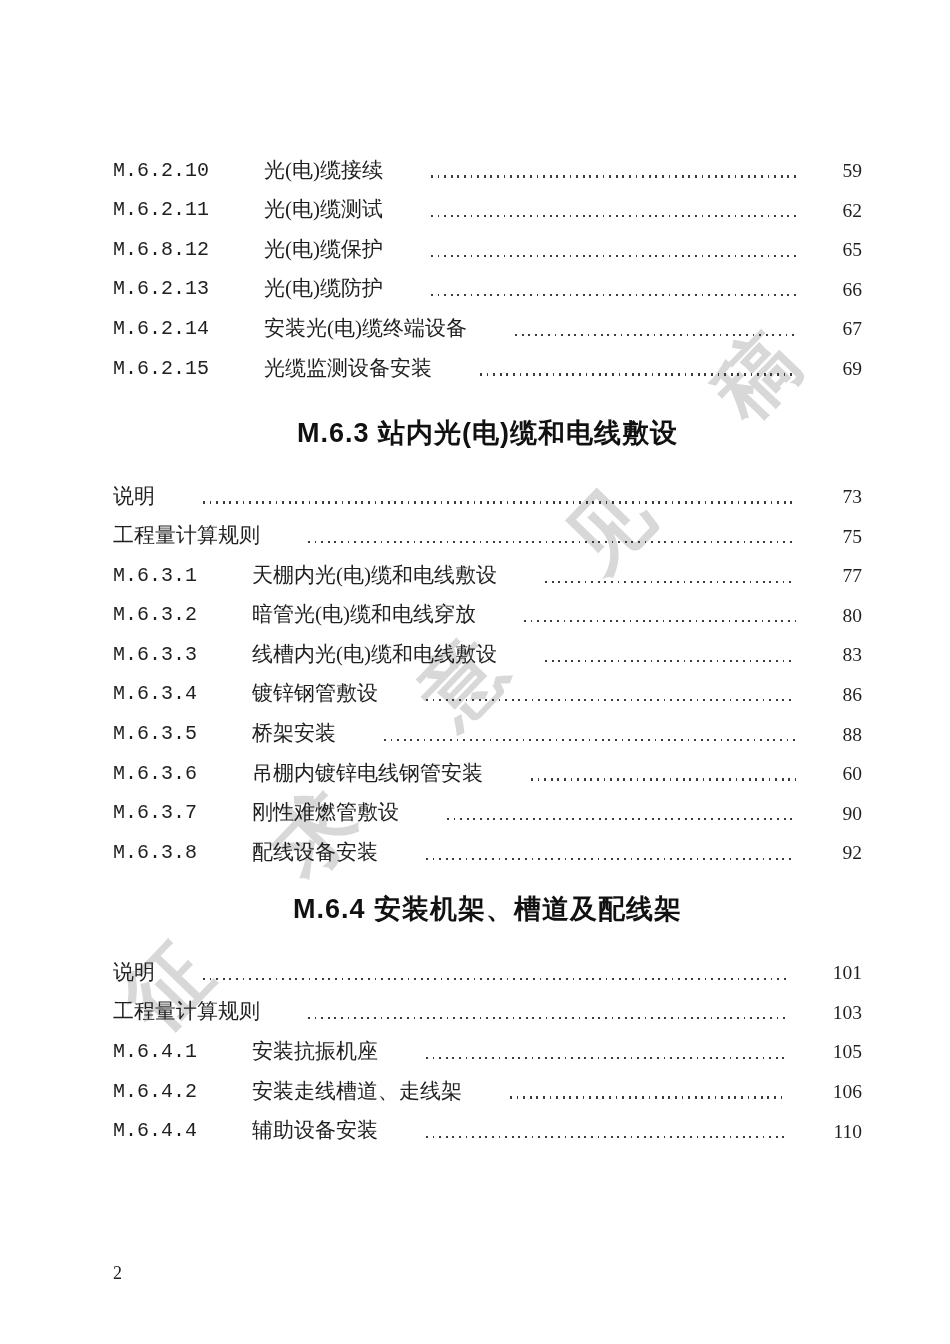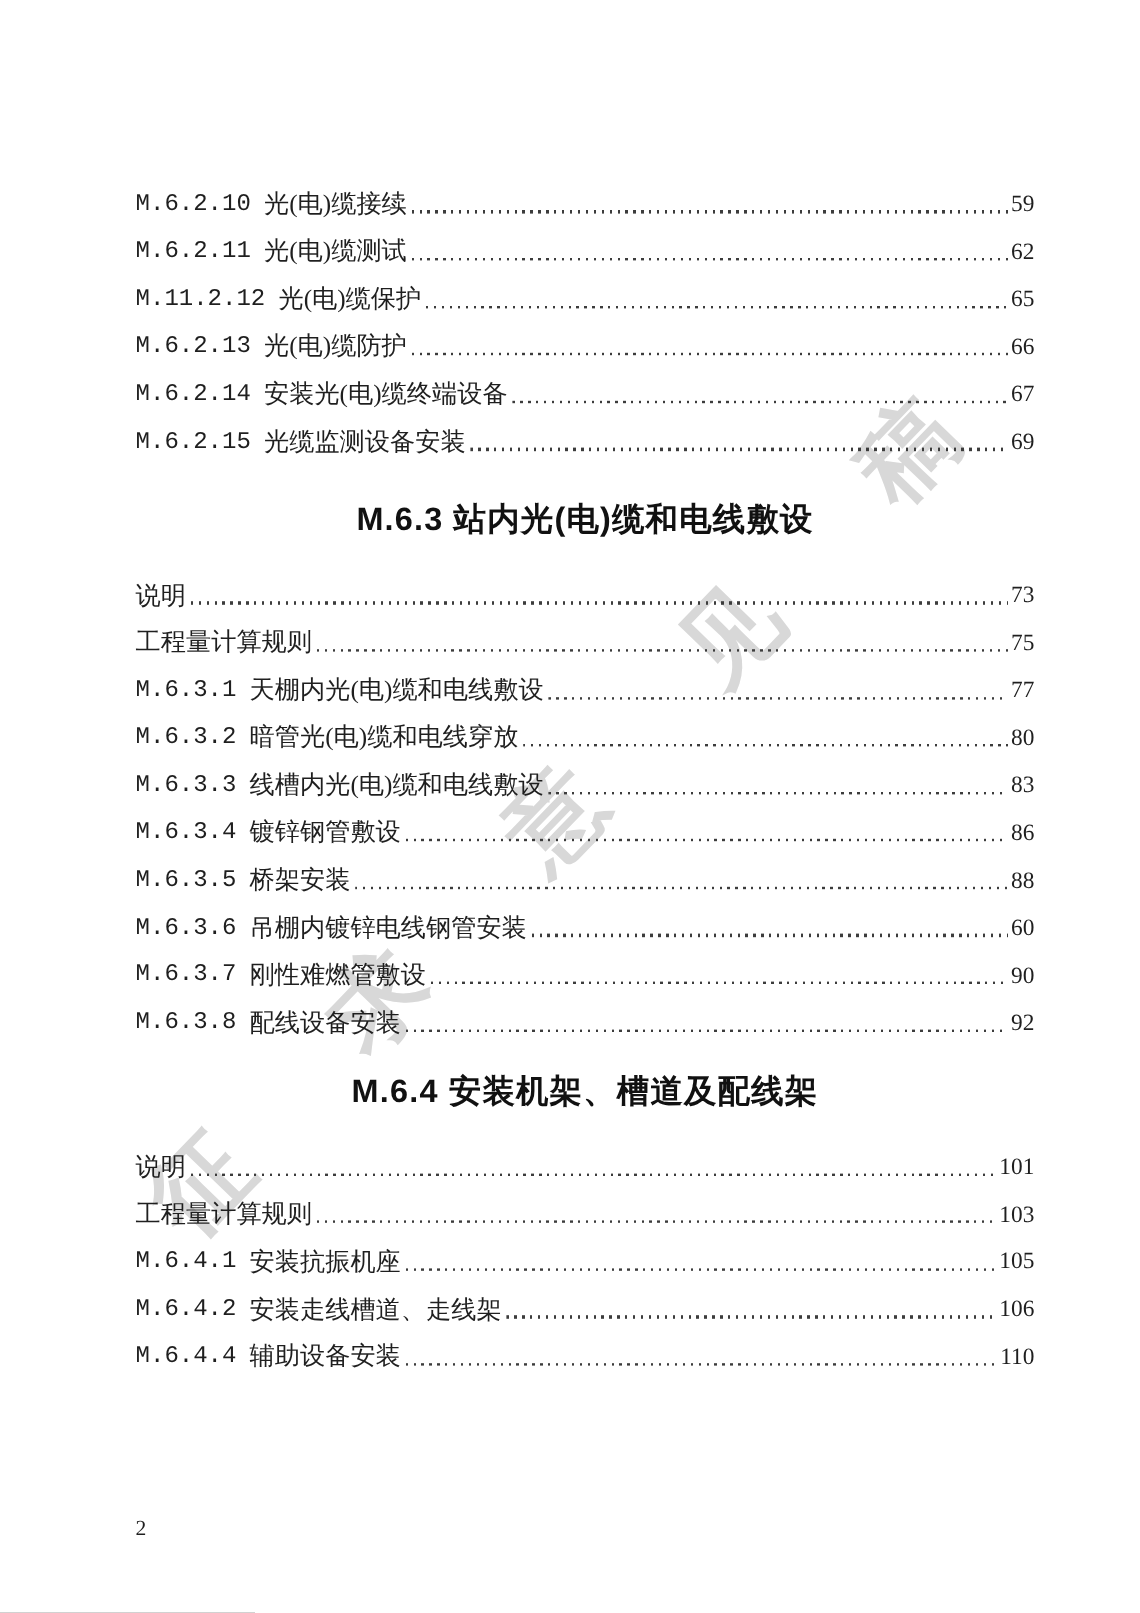--- a/index.html
+++ b/index.html
@@ -47,20 +47,21 @@
   section:nth-of-type(3) .sec-heading{margin-top:32px;}
   .rows{margin:0;}
   .sec-heading + .rows{margin-top:20px;}
   .toc-row{
     display:flex;
     align-items:flex-end;
     height:39.6px;
     font-size:21px;
     line-height:1;
     cursor:pointer;
+    gap:44px;
   }
   .num{
     font-family:"Liberation Mono", monospace;
     font-size:20px;
     margin-right:11px;
     white-space:pre;
   }
   .num:empty{display:none;margin:0;}
   .title{
     font-family:"Liberation Serif", serif;
@@ -104,21 +105,21 @@
   </div>
 
   <div class="toc-row">
     <span class="num">M.6.2.11</span>
     <span class="title">光(电)缆测试</span>
     <span class="leader"></span>
     <span class="pageno">62</span>
   </div>
 
   <div class="toc-row">
-    <span class="num">M.11.2.12</span>
+    <span class="num">M.6.8.12</span>
     <span class="title">光(电)缆保护</span>
     <span class="leader"></span>
     <span class="pageno">65</span>
   </div>
 
   <div class="toc-row">
     <span class="num">M.6.2.13</span>
     <span class="title">光(电)缆防护</span>
     <span class="leader"></span>
     <span class="pageno">66</span>

